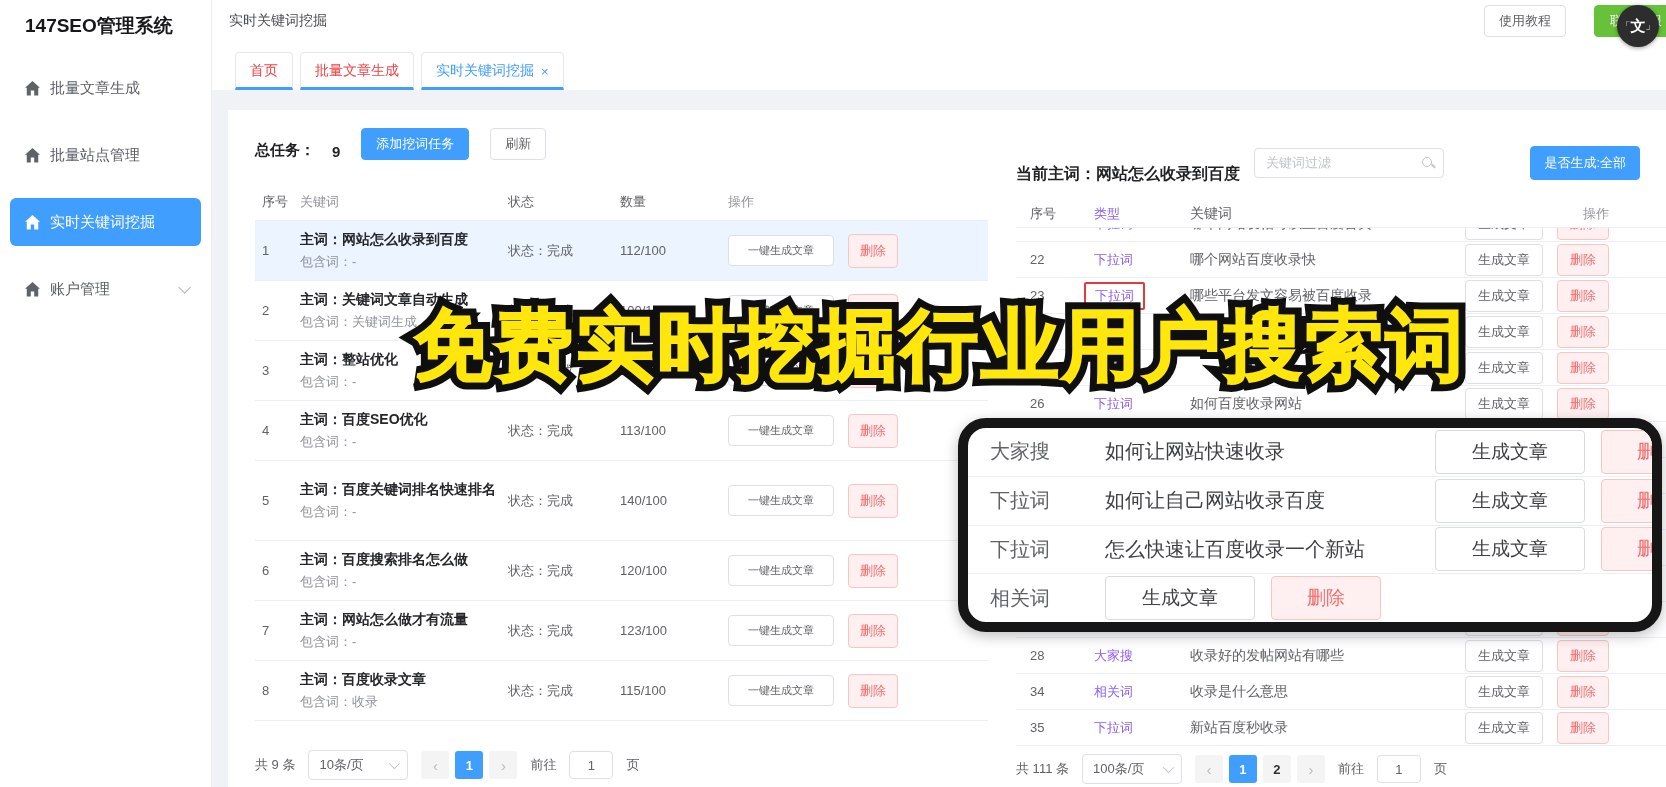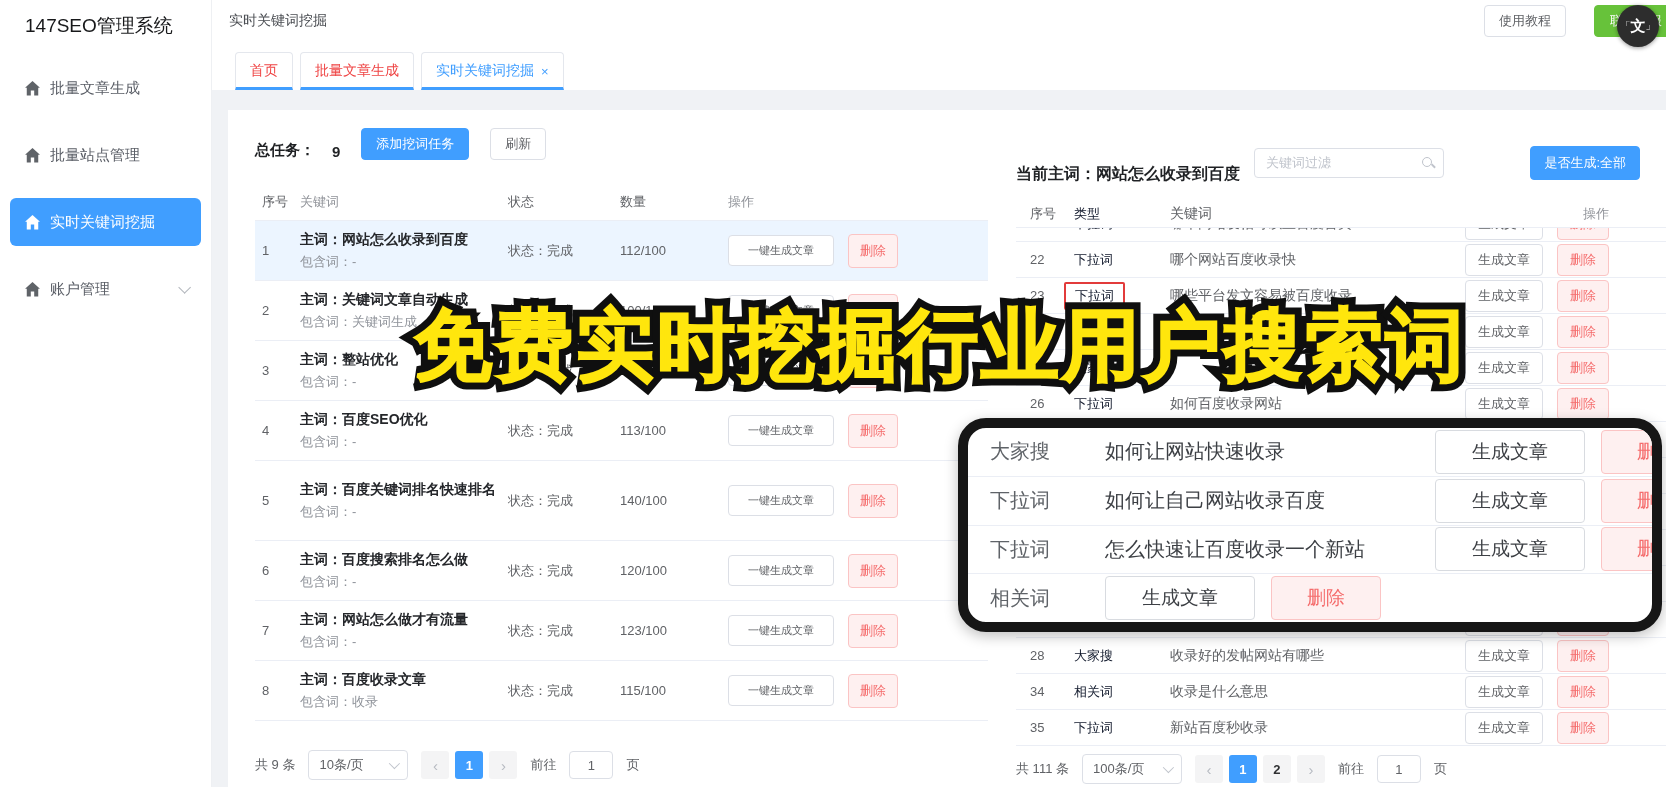--- a/index.html
+++ b/index.html
@@ -2,21 +2,21 @@
 <html><head>
 <meta charset="utf-8">
 <style>
   * { margin:0; padding:0; box-sizing:border-box; }
   html,body { width:1666px; height:787px; overflow:hidden; }
   body { font-family:"Liberation Sans","DejaVu Sans",sans-serif; color:#303133; background:#fff; }
   #screen { position:relative; width:1666px; height:787px; display:flex; overflow:hidden; background:#fff; }
 
   
   .sidebar { width:212px; height:100%; background:#fff; border-right:1px solid #eef0f3; flex:none; }
-  .logo { font-size:19px; font-weight:normal; color:#17181a; padding:13px 0 0 25px; height:52px; }
+  .logo { font-size:19px; font-weight:bold; color:#17181a; padding:13px 0 0 25px; height:52px; }
   .side-item { display:flex; align-items:center; height:48px; margin:0 10px 19px 10px; padding-left:14px;
                font-size:15px; color:#5a5e66; cursor:pointer; border-radius:6px; }
   .side-item:first-child { margin-top:12px; }
   .side-item .house { display:inline-flex; width:17px; height:17px; margin-right:9px; color:#5f6368; }
   .side-item.active { background:#409eff; color:#fff; }
   .side-item.active .house { color:#fff; }
   .chev { margin-left:auto; margin-right:14px; width:9px; height:9px; border-right:1.5px solid #b3b7bd;
           border-bottom:1.5px solid #b3b7bd; transform:rotate(45deg) translateY(-3px); }
 
   
@@ -82,21 +82,21 @@
             font-size:13px; color:#606266; font-family:inherit; }
   .filter::placeholder { color:#c0c4cc; }
   .mag { position:absolute; right:12px; top:9px; width:10px; height:10px; border:1.5px solid #c0c4cc; border-radius:50%; }
   .mag::after { content:""; position:absolute; width:5px; height:1.5px; background:#c0c4cc; right:-5px; bottom:-1px; transform:rotate(45deg); }
   .gen-all { margin-left:auto; margin-right:26px; padding:7px 13px; font-size:13px; }
   .kthead { display:flex; align-items:center; margin-top:16px; height:26px; font-size:13px; color:#909399; padding-left:14px; }
   .kbody { overflow:hidden; border-top:1px solid #ebeef5; }
   .kbody .krow:first-child { margin-top:-22px; }
   .krow { display:flex; align-items:center; height:36px; padding-left:14px; border-bottom:1px solid #ebeef5; }
   .k-no { width:44px; font-size:13px; color:#606266; }
-  .k-type { width:96px; font-size:13px; color:#0f172a; }
+  .k-type { width:96px; font-size:13px; color:#8b5cf6;margin-left:20px; }
   .k-kw { flex:1; font-size:14px; color:#606266; white-space:nowrap; overflow:hidden; }
   .k-ops { flex:none; display:flex; align-items:center; gap:14px; margin-right:57px; }
   .btn.kgen { width:78px; padding:6px 0; text-align:center; font-size:13px; }
   .btn.kdel { width:52px; padding:6px 0; }
   .redbox { display:inline-block; border:2px solid #e23b3b; padding:3px 9px; margin-left:-10px; border-radius:2px; }
   .pager.right-pager { margin-top:8px; }
 
   
   .overlay-text { position:absolute; left:414px; top:294px; z-index:50; font-size:78px; font-weight:900;
                   letter-spacing:3px; color:#ffe60d; white-space:nowrap; -webkit-text-stroke:2px #ffe60d; }

